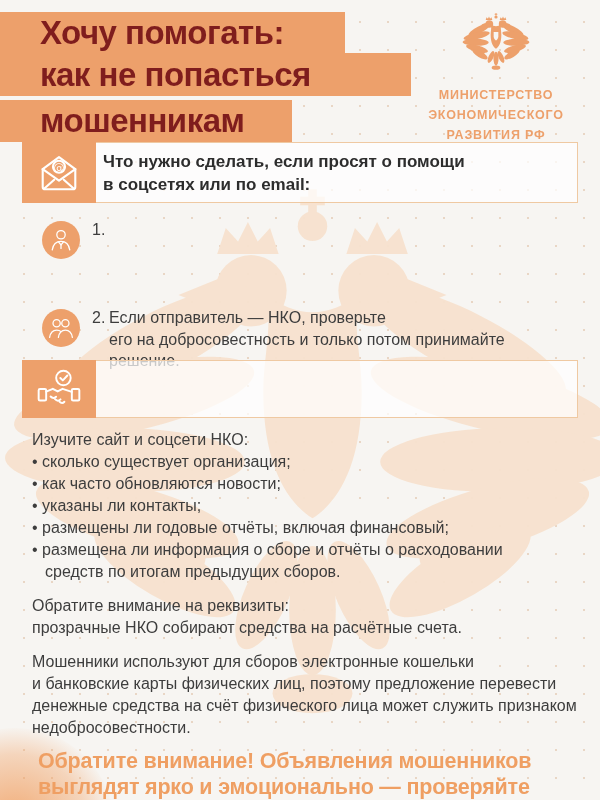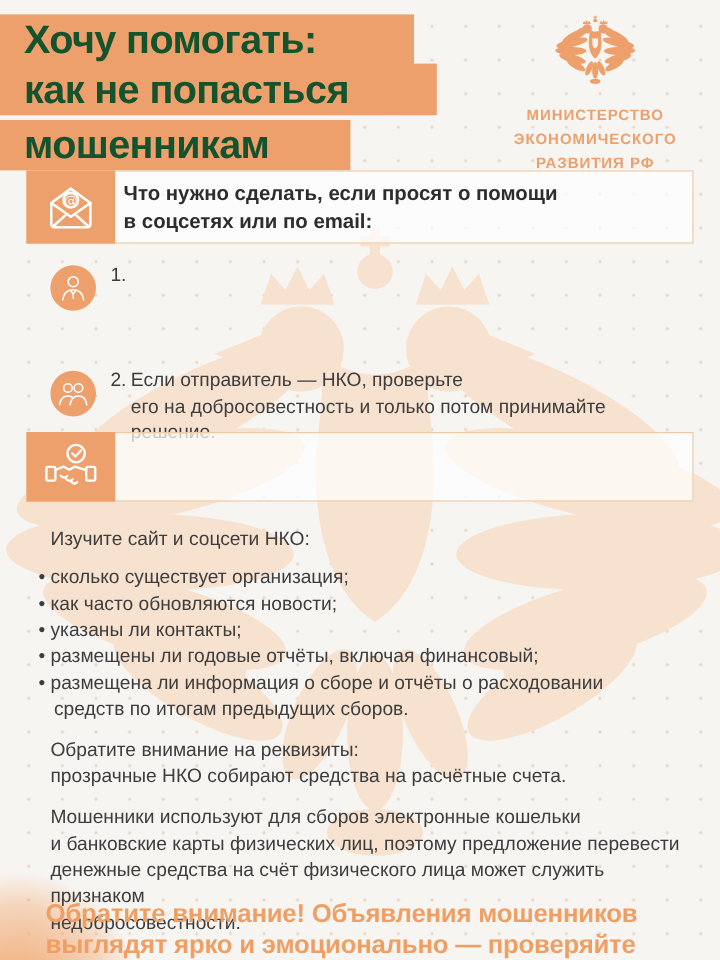--- a/index.html
+++ b/index.html
@@ -11,23 +11,23 @@
     font-family:"Liberation Sans","DejaVu Sans",sans-serif;
     color:#3d3d3d;
   }
   .watermark{position:absolute;left:5px;top:162px;width:615px;height:645px;color:#f7e2cf;opacity:.95;z-index:1;pointer-events:none;}
   .watermark svg{width:100%;height:100%;}
   .corner-blob{position:absolute;left:-85px;top:728px;width:200px;height:200px;border-radius:50%;
     background:radial-gradient(circle,rgba(240,153,87,.85) 0%,rgba(240,153,87,.35) 52%,rgba(240,153,87,0) 72%);z-index:1;}
   
   .t-row{position:absolute;left:0;background:#eda06b;display:flex;align-items:center;z-index:2;}
   .t-row.t1{top:12px;height:42px;width:345px;}
-  .t-row.t2{top:53px;height:43px;width:364px;}
+  .t-row.t2{top:53px;height:43px;width:411px;}
   .t-row.t3{top:100px;height:42px;width:292px;}
-  .t-row span{color:#14532d;font-size:33px;font-weight:700;letter-spacing:-.5px;padding-left:20px;white-space:nowrap;}
+  .t-row span{color:#7f1d1d;font-size:33px;font-weight:700;letter-spacing:-.5px;padding-left:40px;white-space:nowrap;}
   
   .logo{position:absolute;left:420px;top:13px;width:152px;text-align:center;z-index:2;color:#eda06b;}
   .logo-eagle{width:68px;height:64px;}
   .logo-caption{margin-top:4px;font-size:12.5px;font-weight:700;line-height:20px;letter-spacing:.8px;white-space:pre-line;color:#eda06b;}
   
   .box{position:absolute;left:22px;width:556px;box-sizing:border-box;border:1px solid #efc9a2;
     background:rgba(255,255,255,.72);display:flex;align-items:stretch;z-index:2;}
   .box.box1{top:142px;height:61px;}
   .box.box2{top:360px;height:58px;}
   .icon-square{flex:0 0 74px;margin:-1px 0 -1px -1px;background:#eda06b;display:flex;align-items:center;justify-content:center;}
@@ -37,21 +37,21 @@
   .item{position:absolute;display:flex;left:42px;z-index:2;}
   .item.item1{top:219px;}
   .item.item2{top:307px;}
   .item .circle{flex:0 0 38px;width:38px;height:38px;border-radius:50%;background:#eda06b;
     display:flex;align-items:center;justify-content:center;margin-top:2px;}
   .item .circle svg{width:28px;height:28px;}
   .item .num{margin-left:12px;width:14px;font-size:16px;line-height:21.5px;color:#3d3d3d;}
   .item .txt{margin-left:3px;font-size:16px;line-height:21.5px;color:#3d3d3d;white-space:pre-line;width:470px;}
   
   .body-copy{position:absolute;left:32px;top:429px;width:552px;z-index:2;font-size:16px;line-height:22px;color:#3d3d3d;}
-  .body-copy p{margin:10px;white-space:pre-line;}
+  .body-copy p{margin:0;white-space:pre-line;}
   .bullet{padding-left:13px;text-indent:-13px;white-space:pre-line;}
   .bullet::before{content:"• ";}
   .p-gap{margin-top:12px !important;}
   
   .footer-warning{position:absolute;left:38px;top:749px;width:550px;z-index:2;
     font-size:21.5px;line-height:25.5px;font-weight:700;letter-spacing:-.2px;color:#ef9f63;white-space:pre-line;}
 </style>
 </head>
 <body>
 

